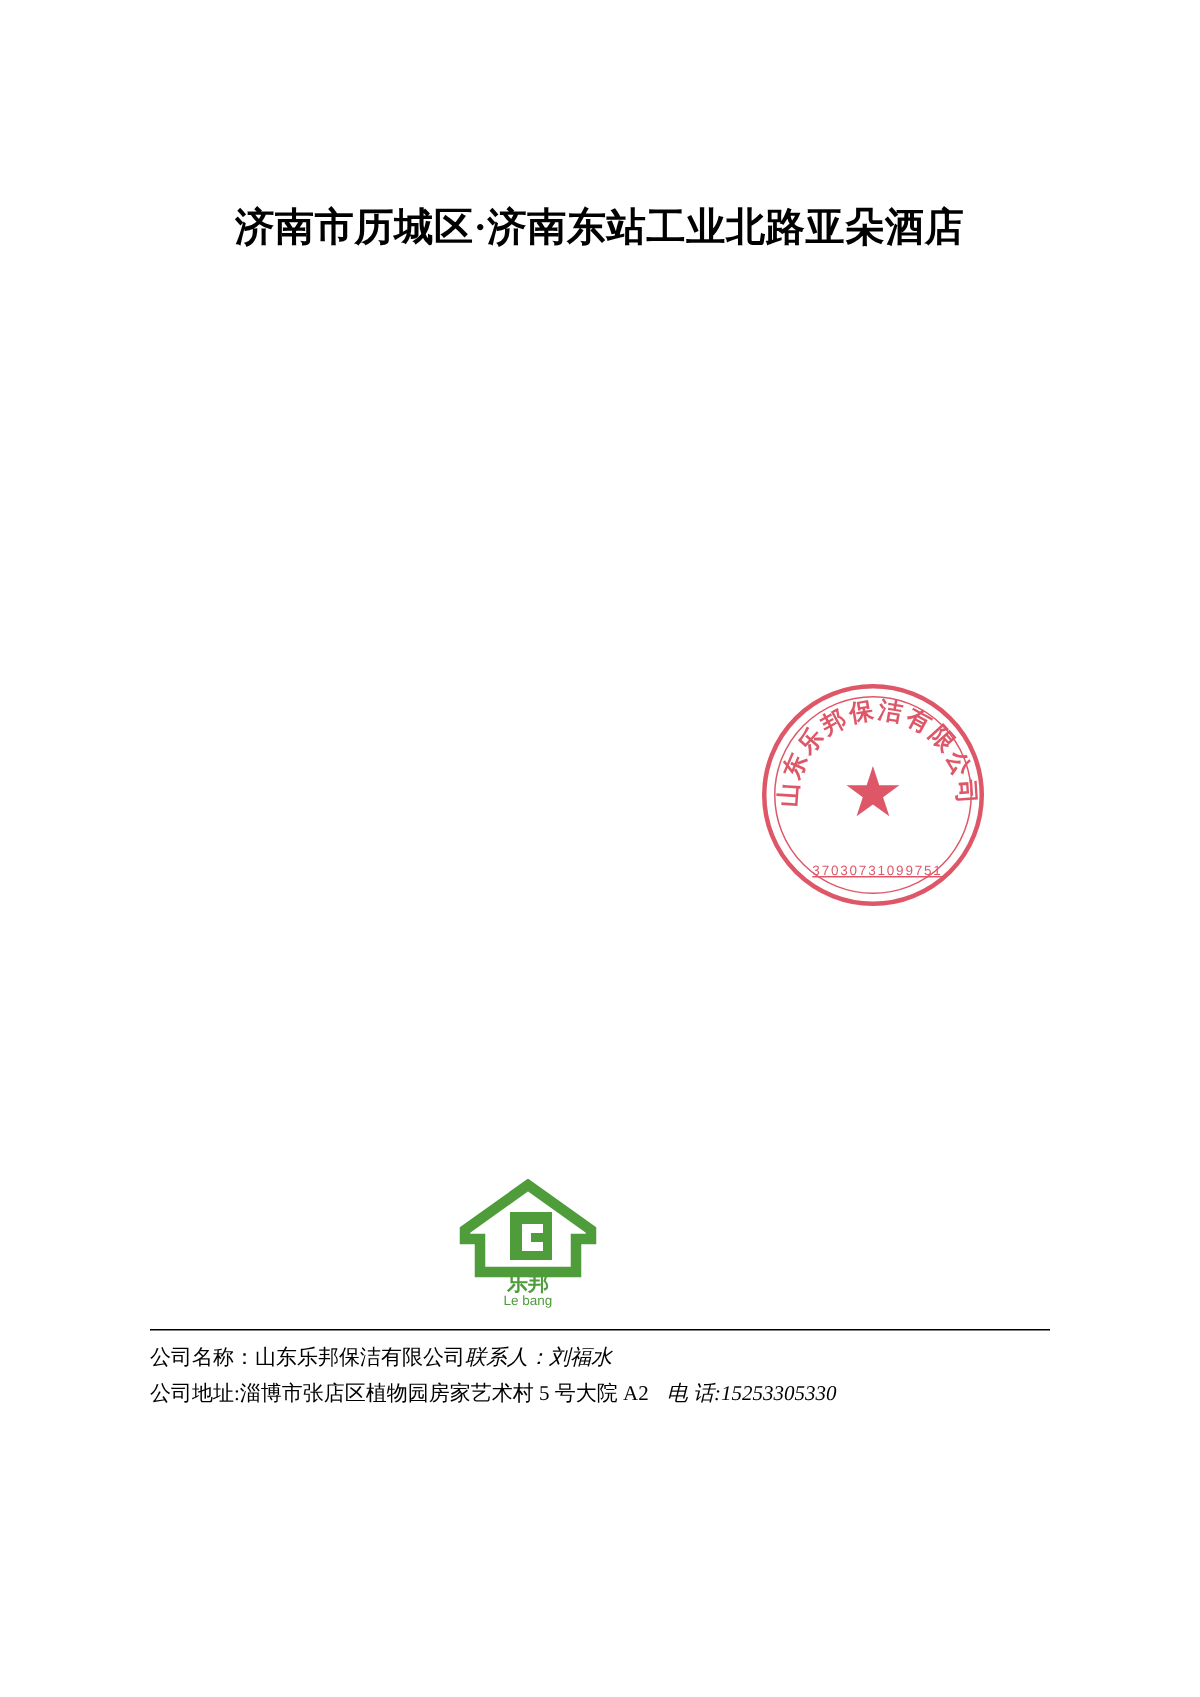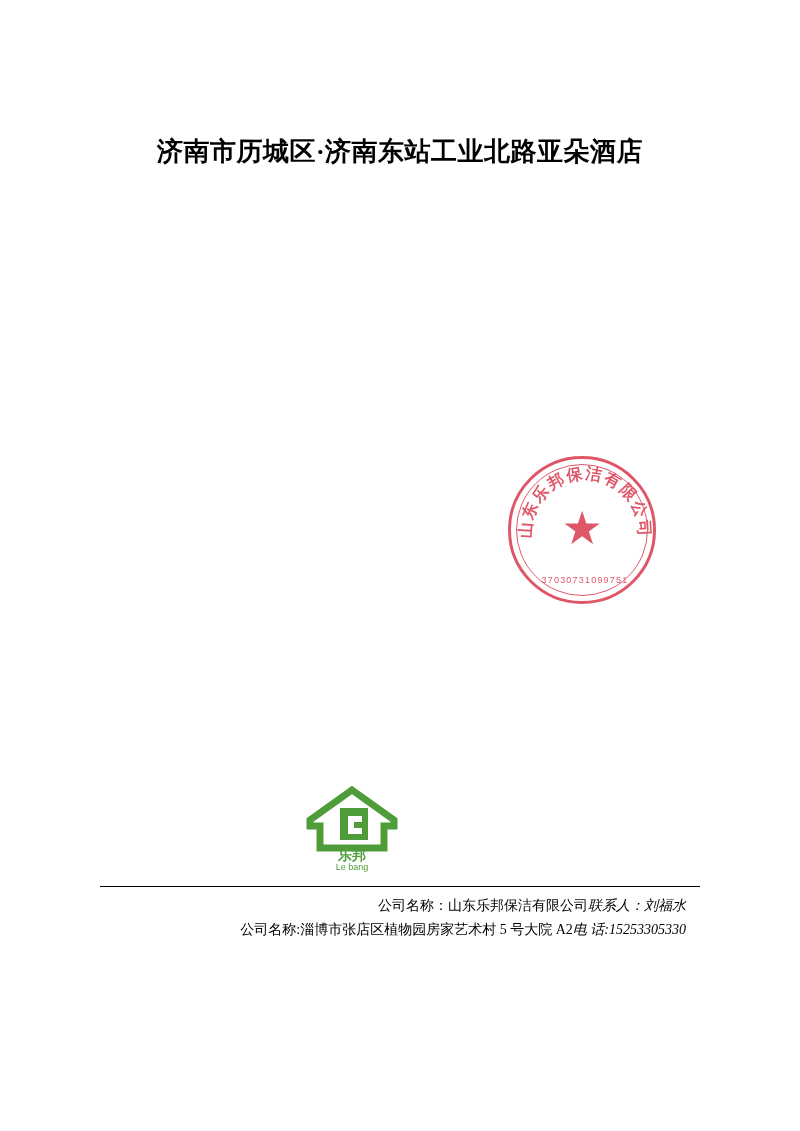--- a/index.html
+++ b/index.html
@@ -103,20 +103,21 @@
   .seal-code {
     position: absolute;
     left: 0;
     bottom: 16px;
     width: 148px;
     text-align: center;
     color: #d6293e;
     font-size: 9px;
     letter-spacing: 1.2px;
     font-family: "Liberation Sans", sans-serif;
+    text-decoration: underline;
   }
 
   
   .logo {
     position: absolute;
     top: 786px;
     left: 0;
     width: 704px;
     text-align: center;
   }
@@ -136,26 +137,26 @@
   .footer {
     position: absolute;
     top: 894px;
     left: 100px;
     width: 600px;
     font-size: 14px;
     line-height: 24px;
   }
   .footer-row {
     display: flex;
-    justify-content: flex-end;
+    justify-content: flex-start;
     white-space: nowrap;
   }
   .footer-left { display: block; }
   .footer-right { display: block; padding-right: 14px; font-style: italic; }
-  .footer-row.second .footer-right { padding-right: 14px; }
+  .footer-row.second .footer-right { padding-right: 14px; margin-left: 12px; }
 </style>
 </head>
 <body>
 
 <div class="page">
 
   <div class="title-block">
     <span class="title-line">济南市历城区·济南东站工业北路亚朵酒店</span>
   </div>
 
@@ -194,18 +195,18 @@
     </svg>
   </div>
 
   <div class="footer-rule"></div>
   <div class="footer">
     <div class="footer-row first">
       <span class="footer-left"><span>公司名称：</span><span>山东乐邦保洁有限公司</span></span>
       <span class="footer-right"><span>联系人：</span><span>刘福水</span></span>
     </div>
     <div class="footer-row second">
-      <span class="footer-left"><span>公司名称:</span><span>淄博市张店区植物园房家艺术村 5 号大院 A2</span></span>
+      <span class="footer-left"><span>公司地址:</span><span>淄博市张店区植物园房家艺术村 5 号大院 A2</span></span>
       <span class="footer-right"><span>电  话:</span><span>15253305330</span></span>
     </div>
   </div>
 
 </div>
 
 </body></html>

